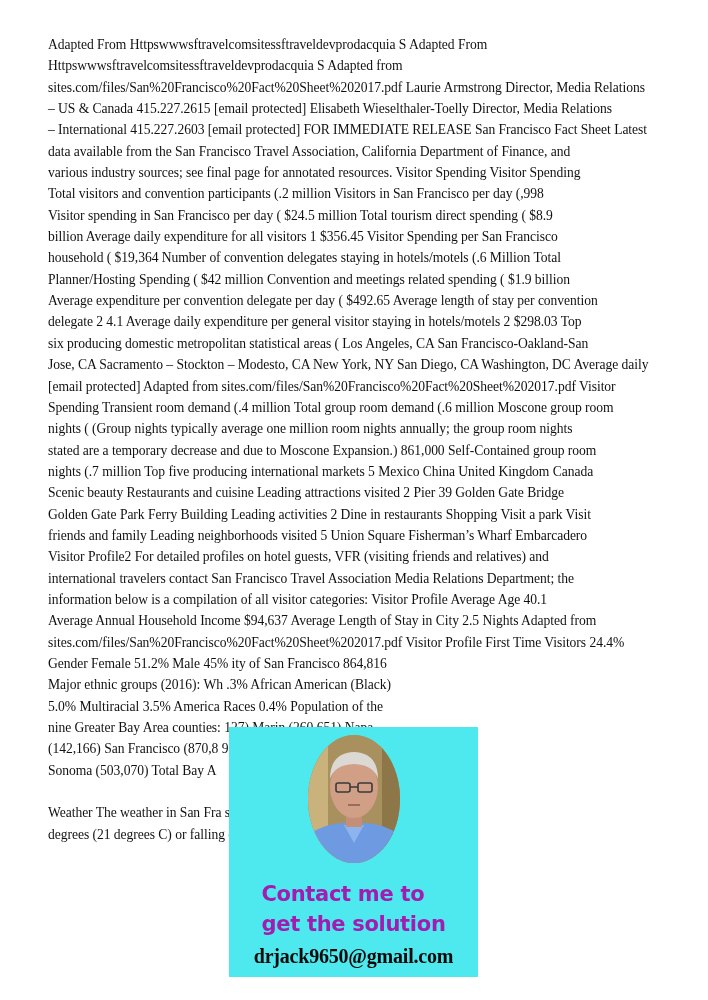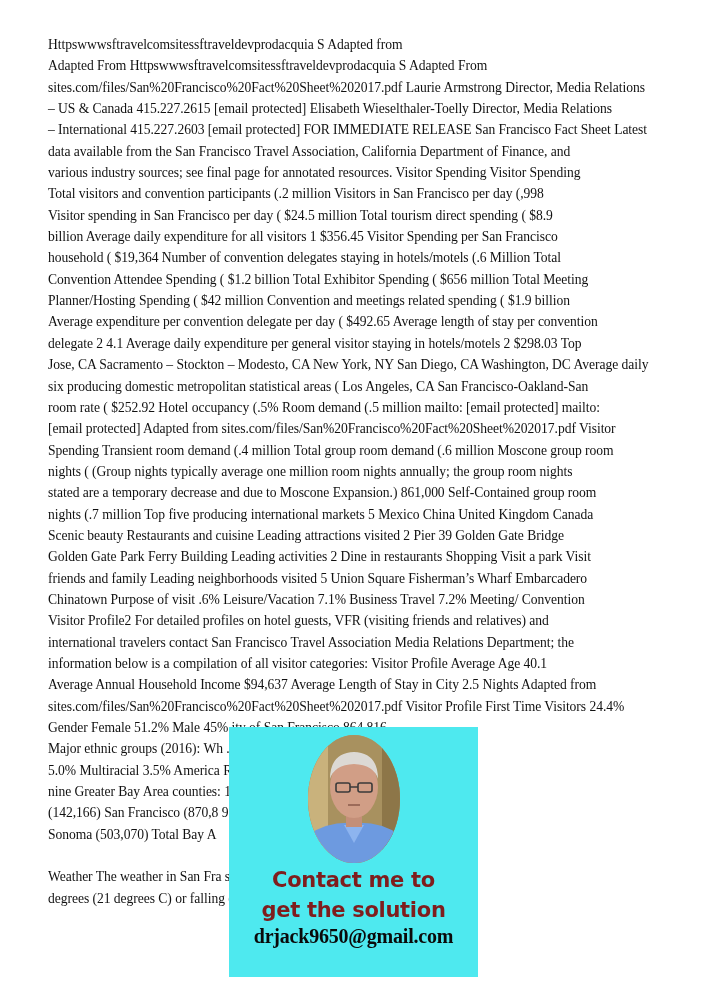--- a/index.html
+++ b/index.html
@@ -50,68 +50,66 @@
       overflow: hidden;
       position: relative;
       background: #b09a6a;
     }
     .portrait svg {
       width: 100%;
       height: 100%;
       display: block;
     }
     .cta {
-      margin-top: 2px;
+      margin-top: 16px;
       font-family: "DejaVu Sans", sans-serif;
       font-weight: bold;
       font-size: 21px;
       line-height: 30px;
-      text-align: center;
-      color: #7f1d1d;
+      text-align: left;
+      color: #a21caf;
       letter-spacing: -0.3px;
     }
     .email {
+      margin-top: 6px;
       font-family: "Liberation Serif", "DejaVu Serif", serif;
       font-weight: bold;
       font-size: 20px;
       color: #0a0a0a;
       letter-spacing: -0.2px;
     }
   </style>
 </head>
 <body>
 
 <div class="page" id="doc">
+    <div class="line">Adapted From Httpswwwsftravelcomsitessftraveldevprodacquia S Adapted From</div>
     <div class="line">Httpswwwsftravelcomsitessftraveldevprodacquia S Adapted from</div>
-    <div class="line">Adapted From Httpswwwsftravelcomsitessftraveldevprodacquia S Adapted From</div>
     <div class="line">sites.com/files/San%20Francisco%20Fact%20Sheet%202017.pdf Laurie Armstrong Director, Media Relations</div>
     <div class="line">– US &amp; Canada 415.227.2615 [email protected] Elisabeth Wieselthaler-Toelly Director, Media Relations</div>
     <div class="line">– International 415.227.2603 [email protected] FOR IMMEDIATE RELEASE San Francisco Fact Sheet Latest</div>
     <div class="line">data available from the San Francisco Travel Association, California Department of Finance, and</div>
     <div class="line">various industry sources; see final page for annotated resources. Visitor Spending Visitor Spending</div>
     <div class="line">Total visitors and convention participants (.2 million Visitors in San Francisco per day (,998</div>
     <div class="line">Visitor spending in San Francisco per day ( $24.5 million Total tourism direct spending ( $8.9</div>
     <div class="line">billion Average daily expenditure for all visitors 1 $356.45 Visitor Spending per San Francisco</div>
     <div class="line">household ( $19,364 Number of convention delegates staying in hotels/motels (.6 Million Total</div>
-    <div class="line">Convention Attendee Spending ( $1.2 billion Total Exhibitor Spending ( $656 million Total Meeting</div>
     <div class="line">Planner/Hosting Spending ( $42 million Convention and meetings related spending ( $1.9 billion</div>
     <div class="line">Average expenditure per convention delegate per day ( $492.65 Average length of stay per convention</div>
     <div class="line">delegate 2 4.1 Average daily expenditure per general visitor staying in hotels/motels 2 $298.03 Top</div>
+    <div class="line">six producing domestic metropolitan statistical areas ( Los Angeles, CA San Francisco-Oakland-San</div>
     <div class="line">Jose, CA Sacramento – Stockton – Modesto, CA New York, NY San Diego, CA Washington, DC Average daily</div>
-    <div class="line">six producing domestic metropolitan statistical areas ( Los Angeles, CA San Francisco-Oakland-San</div>
-    <div class="line">room rate ( $252.92 Hotel occupancy (.5% Room demand (.5 million mailto: [email protected] mailto:</div>
     <div class="line">[email protected] Adapted from sites.com/files/San%20Francisco%20Fact%20Sheet%202017.pdf Visitor</div>
     <div class="line">Spending Transient room demand (.4 million Total group room demand (.6 million Moscone group room</div>
     <div class="line">nights ( (Group nights typically average one million room nights annually; the group room nights</div>
     <div class="line">stated are a temporary decrease and due to Moscone Expansion.) 861,000 Self-Contained group room</div>
     <div class="line">nights (.7 million Top five producing international markets 5 Mexico China United Kingdom Canada</div>
     <div class="line">Scenic beauty Restaurants and cuisine Leading attractions visited 2 Pier 39 Golden Gate Bridge</div>
     <div class="line">Golden Gate Park Ferry Building Leading activities 2 Dine in restaurants Shopping Visit a park Visit</div>
     <div class="line">friends and family Leading neighborhoods visited 5 Union Square Fisherman’s Wharf Embarcadero</div>
-    <div class="line">Chinatown Purpose of visit .6% Leisure/Vacation 7.1% Business Travel 7.2% Meeting/ Convention</div>
     <div class="line">Visitor Profile2 For detailed profiles on hotel guests, VFR (visiting friends and relatives) and</div>
     <div class="line">international travelers contact San Francisco Travel Association Media Relations Department; the</div>
     <div class="line">information below is a compilation of all visitor categories: Visitor Profile Average Age 40.1</div>
     <div class="line">Average Annual Household Income $94,637 Average Length of Stay in City 2.5 Nights Adapted from</div>
     <div class="line">sites.com/files/San%20Francisco%20Fact%20Sheet%202017.pdf Visitor Profile First Time Visitors 24.4%</div>
     <div class="line">Gender Female 51.2% Male 45%                                                       ity of San Francisco 864,816</div>
     <div class="line">Major ethnic groups (2016): Wh                                                      .3% African American (Black)</div>
     <div class="line">5.0% Multiracial 3.5% America                                                      Races 0.4% Population of the</div>
     <div class="line">nine Greater Bay Area counties:                                                     127) Marin (260,651) Napa</div>
     <div class="line">(142,166) San Francisco (870,8                                                     9,402) Solano (440,207)</div>

